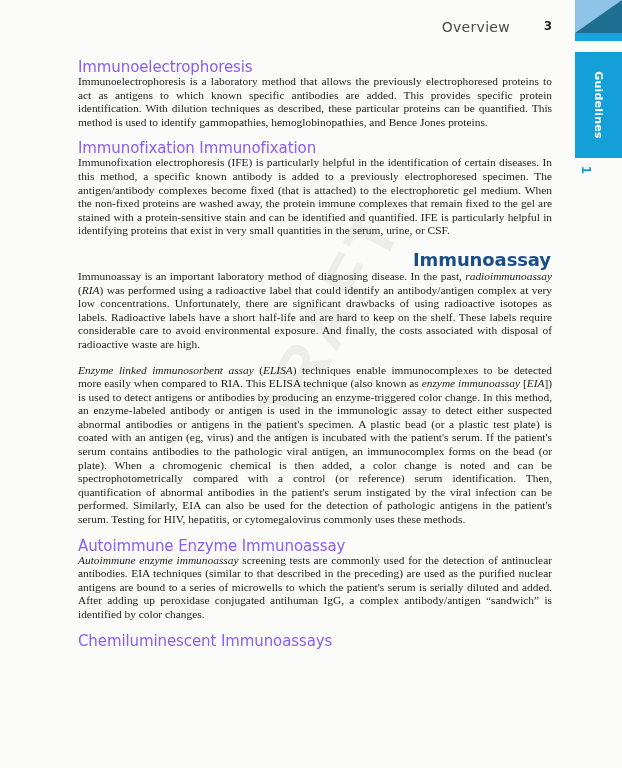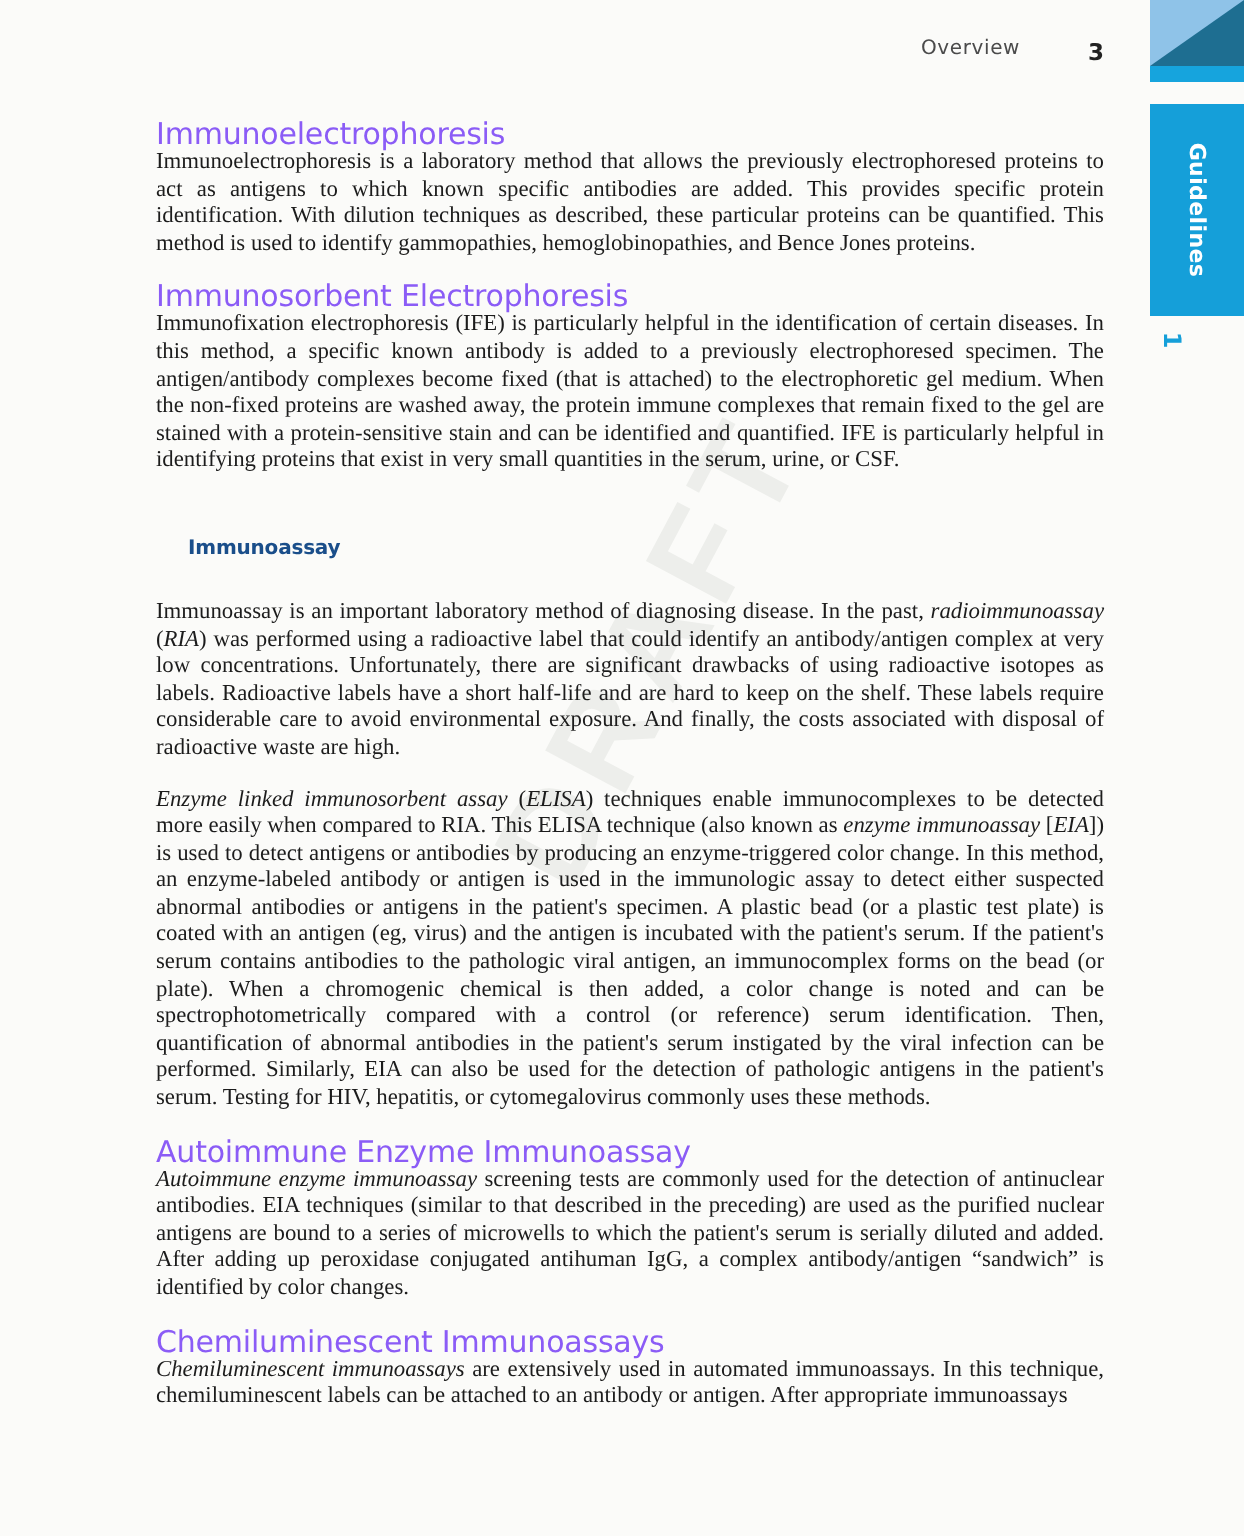--- a/index.html
+++ b/index.html
@@ -51,21 +51,21 @@
     top: 19px;
     width: 474px;
     height: 18px;
     z-index: 3;
   }
   #runhead .rh-title {
     position: absolute;
     right: 42px;
     top: 0;
     font-family: "DejaVu Sans", sans-serif;
-    font-size: 10px;
+    font-size: 14px;
     color: #4b4b4b;
     letter-spacing: 0.3px;
   }
   #runhead .rh-folio {
     position: absolute;
     right: 0;
     top: 0;
     font-family: "DejaVu Sans", sans-serif;
     font-size: 11.5px;
     font-weight: bold;
@@ -86,27 +86,28 @@
     font-family: "Liberation Serif", serif;
     font-size: 11.4px;
     line-height: 13.6px;
     color: #1c1c1c;
     text-align: justify;
     text-justify: inter-word;
     hyphens: none;
   }
 
   h2.head1 {
-    margin: 16px;
-    font-family: "DejaVu Sans", sans-serif;
-    font-size: 10px;
+    margin: 1px;
+    font-family: "DejaVu Sans", sans-serif;
+    font-size: 18px;
     font-weight: bold;
     color: #1a4e8a;
     letter-spacing: -0.1px;
     line-height: 15px;
+    text-align: right;
   }
   h3.head2 {
     margin: 0;
     font-family: "DejaVu Sans", sans-serif;
     font-size: 15px;
     font-weight: normal;
     color: #8b5cf6;
     letter-spacing: -0.1px;
     line-height: 15px;
   }
@@ -203,38 +204,37 @@
   </div>
 
   <div id="column">
 
 
     <div class="sp-before-h2"></div>
     <h3 class="head2">Immunoelectrophoresis</h3>
     <p class="body">Immunoelectrophoresis is a laboratory method that allows the previously electrophoresed proteins to act as antigens to which known specific antibodies are added. This provides specific protein identification. With dilution techniques as described, these particular proteins can be quantified. This method is used to identify gammopathies, hemoglobinopathies, and Bence Jones proteins.</p>
 
     <div class="sp-before-h2"></div>
-    <h3 class="head2">Immunosorbent Electrophoresis</h3>
+    <h3 class="head2">Immunofixation Immunofixation</h3>
     <p class="body">Immunofixation electrophoresis (IFE) is particularly helpful in the identification of certain diseases. In this method, a specific known antibody is added to a previously electrophoresed specimen. The antigen/antibody complexes become fixed (that is attached) to the electrophoretic gel medium. When the non-fixed proteins are washed away, the protein immune complexes that remain fixed to the gel are stained with a protein-sensitive stain and can be identified and quantified. IFE is particularly helpful in identifying proteins that exist in very small quantities in the serum, urine, or CSF.</p>
 
     <div class="sp-before-h1"></div>
     <h2 class="head1">Immunoassay</h2>
     <div class="gap-sm"></div>
     <p class="body"><span>Immunoassay is an important laboratory method of diagnosing disease. In the past, </span><em>radioimmunoassay</em><span> (</span><em>RIA</em><span>) was performed using a radioactive label that could identify an antibody/antigen complex at very low concentrations. Unfortunately, there are significant drawbacks of using radioactive isotopes as labels. Radioactive labels have a short half-life and are hard to keep on the shelf. These labels require considerable care to avoid environmental exposure. And finally, the costs associated with disposal of radioactive waste are high.</span></p>
 
     <div class="sp-before-h2"></div>
     <p class="body"><em>Enzyme linked immunosorbent assay</em><span> (</span><em>ELISA</em><span>) techniques enable immunocomplexes to be detected more easily when compared to RIA. This ELISA technique (also known as </span><em>enzyme immunoassay</em><span> [</span><em>EIA</em><span>]) is used to detect antigens or antibodies by producing an enzyme-triggered color change. In this method, an enzyme-labeled antibody or antigen is used in the immunologic assay to detect either suspected abnormal antibodies or antigens in the patient's specimen. A plastic bead (or a plastic test plate) is coated with an antigen (eg, virus) and the antigen is incubated with the patient's serum. If the patient's serum contains antibodies to the pathologic viral antigen, an immunocomplex forms on the bead (or plate). When a chromogenic chemical is then added, a color change is noted and can be spectrophotometrically compared with a control (or reference) serum identification. Then, quantification of abnormal antibodies in the patient's serum instigated by the viral infection can be performed. Similarly, EIA can also be used for the detection of pathologic antigens in the patient's serum. Testing for HIV, hepatitis, or cytomegalovirus commonly uses these methods.</span></p>
 
     <div class="sp-before-h2"></div>
     <h3 class="head2">Autoimmune Enzyme Immunoassay</h3>
     <p class="body"><em>Autoimmune enzyme immunoassay</em><span> screening tests are commonly used for the detection of antinuclear antibodies. EIA techniques (similar to that described in the preceding) are used as the purified nuclear antigens are bound to a series of microwells to which the patient's serum is serially diluted and added. After adding up peroxidase conjugated antihuman IgG, a complex antibody/antigen “sandwich” is identified by color changes.</span></p>
 
     <div class="sp-before-h2"></div>
     <h3 class="head2">Chemiluminescent Immunoassays</h3>
-    <p class="body"><em>Chemiluminescent immunoassays</em><span> are extensively used in automated immunoassays. In this technique, chemiluminescent labels can be attached to an antibody or antigen. After appropriate immunoassays</span></p>
 
   </div>
 
   <div id="edge">
     <div class="deco">
       <div class="wedge"></div>
     </div>
     <div class="deco-bar"></div>
     <div class="tab">
       <span class="tab-label">Guidelines</span>

